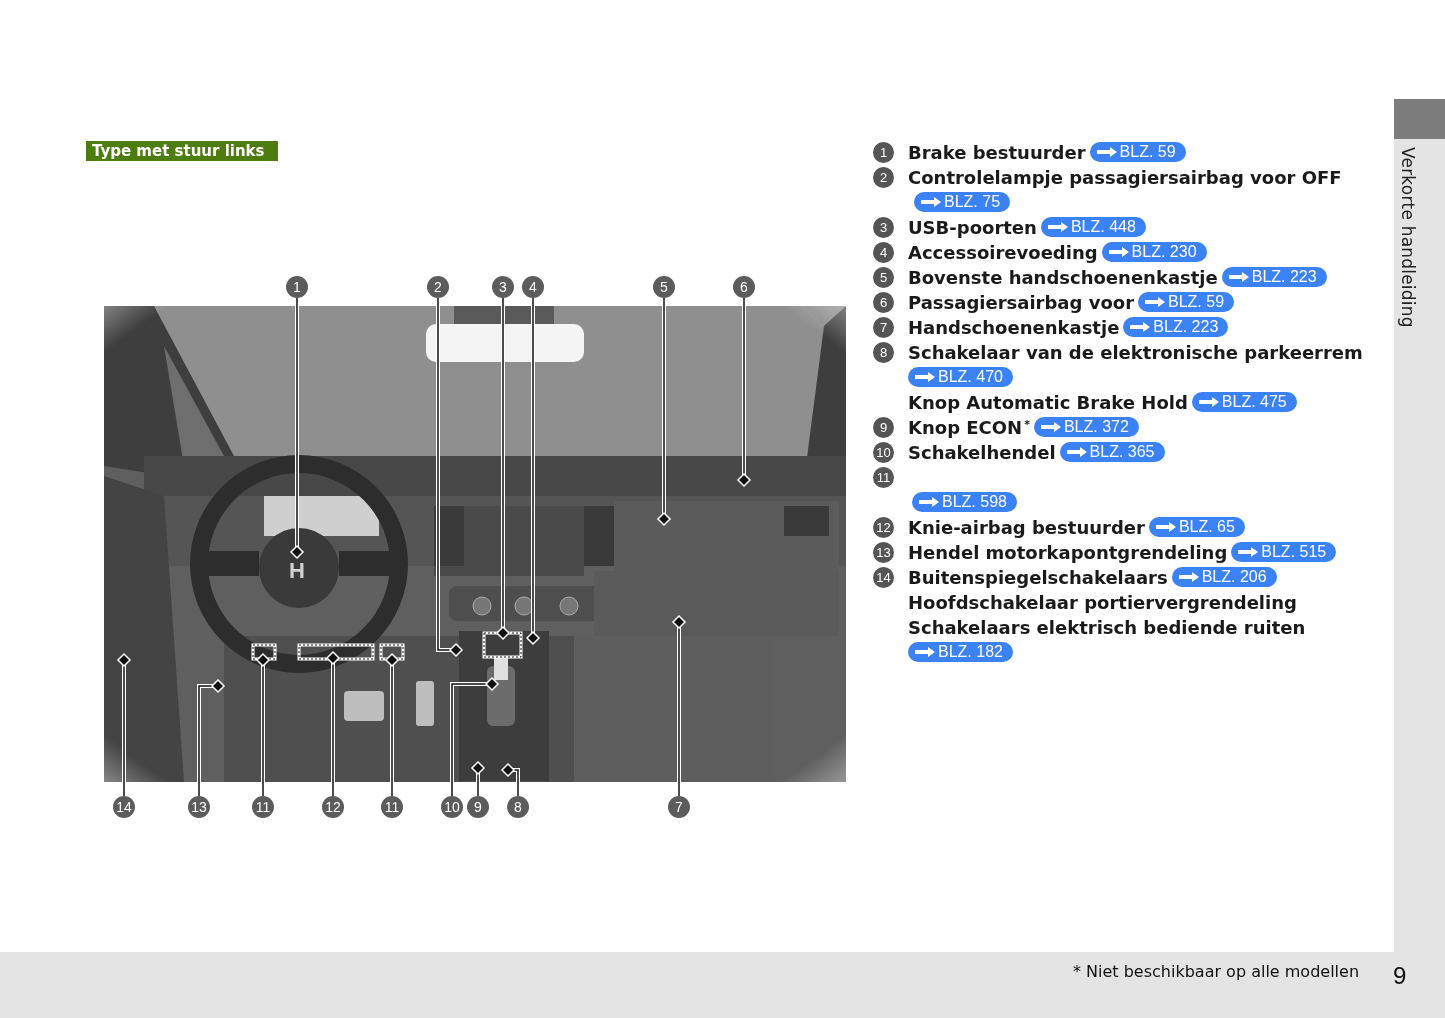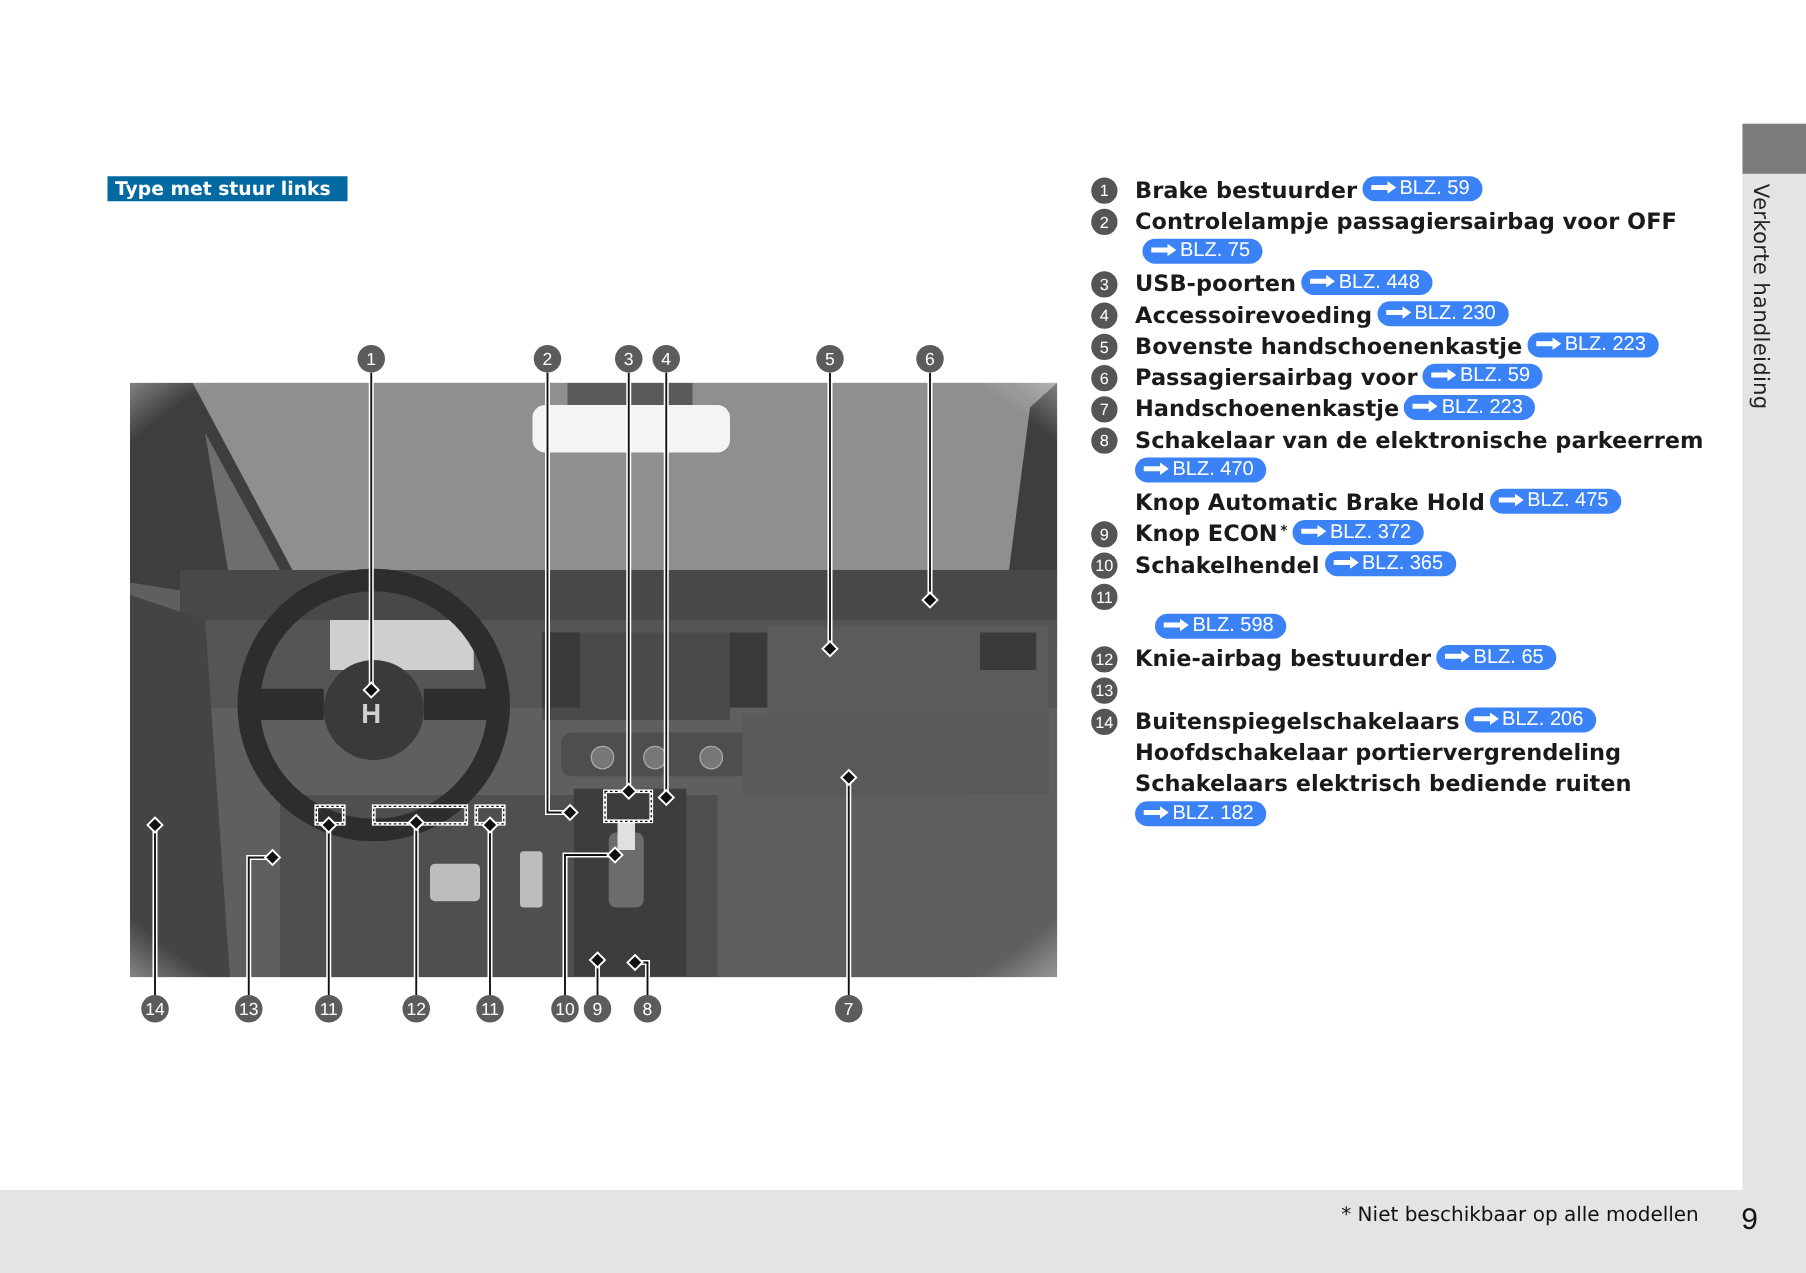--- a/index.html
+++ b/index.html
@@ -3,21 +3,21 @@
 <meta charset="utf-8">
 <style>
   html,body{margin:0;padding:0;}
   body{width:1445px;height:1018px;position:relative;background:#ffffff;overflow:hidden;
        font-family:"DejaVu Sans","Liberation Sans",sans-serif;color:#1a1a1a;}
   .footer-band{position:absolute;left:0;top:952px;width:1445px;height:66px;background:#e4e4e4;}
   .side-tab{position:absolute;left:1394px;top:99px;width:51px;height:853px;background:#e4e4e4;}
   .side-tab-dark{position:absolute;left:1394px;top:99px;width:51px;height:40px;background:#7c7c7c;}
   .side-label{position:absolute;left:1398px;top:147px;width:20px;writing-mode:vertical-rl;
        font-size:17px;color:#222;letter-spacing:0.2px;white-space:nowrap;}
-  .type-tag{position:absolute;left:86px;top:141px;height:20px;padding:0 13px 0 6px;background:#0369a1;color:#fff;
+  .type-tag{position:absolute;left:86px;top:141px;height:20px;padding:0 13px 0 6px;background:#4d7c0f;color:#fff;
        font-size:15px;line-height:20px;font-weight:bold;}
   .photo{position:absolute;left:104px;top:306px;width:742px;height:476px;overflow:hidden;
        background:#5f5f5f;
        -webkit-mask-image:radial-gradient(ellipse 80% 85% at 50% 50%, #000 78%, transparent 100%);
        mask-image:radial-gradient(ellipse 80% 85% at 50% 50%, #000 78%, transparent 100%);}
   .photo svg{display:block;}
   .callout-layer{position:absolute;left:0;top:0;width:1445px;height:1018px;pointer-events:none;}
   .num{position:absolute;width:22px;height:22px;border-radius:50%;background:#5c5c5c;color:#fff;
        font-size:14px;line-height:22px;text-align:center;font-family:"Liberation Sans",sans-serif;}
   .legend{position:absolute;left:873px;top:140px;width:500px;}
@@ -261,34 +261,37 @@
     <span class="n">10</span>
     <span class="t"><span>Schakelhendel</span><span class="pill"><svg class="arr" viewBox="0 0 22 12">
             <path d="M1,6 L8,1 L8,4 L21,4 L21,8 L8,8 L8,11 Z" fill="#fff" transform="scale(-1,1) translate(-22,0)"></path>
           </svg><span>BLZ. 365</span></span></span>
   </div>
 
   <div class="row">
     <span class="n">11</span>
   </div>
   <div class="row sub">
-    <span class="pill" style="margin-left:16px"><svg class="arr" viewBox="0 0 22 12">
+    <span class="pill" style="margin-left:4px"><svg class="arr" viewBox="0 0 22 12">
           <path d="M1,6 L8,1 L8,4 L21,4 L21,8 L8,8 L8,11 Z" fill="#fff" transform="scale(-1,1) translate(-22,0)"></path>
         </svg><span>BLZ. 598</span></span>
   </div>
 
   <div class="row">
     <span class="n">12</span>
     <span class="t"><span>Knie-airbag bestuurder</span><span class="pill"><svg class="arr" viewBox="0 0 22 12">
             <path d="M1,6 L8,1 L8,4 L21,4 L21,8 L8,8 L8,11 Z" fill="#fff" transform="scale(-1,1) translate(-22,0)"></path>
           </svg><span>BLZ. 65</span></span></span>
   </div>
 
   <div class="row">
     <span class="n">13</span>
+    <span class="t"><span>Hendel motorkapontgrendeling</span><span class="pill"><svg class="arr" viewBox="0 0 22 12">
+            <path d="M1,6 L8,1 L8,4 L21,4 L21,8 L8,8 L8,11 Z" fill="#fff" transform="scale(-1,1) translate(-22,0)"></path>
+          </svg><span>BLZ. 515</span></span></span>
   </div>
 
   <div class="row">
     <span class="n">14</span>
     <span class="t"><span>Buitenspiegelschakelaars</span><span class="pill"><svg class="arr" viewBox="0 0 22 12">
             <path d="M1,6 L8,1 L8,4 L21,4 L21,8 L8,8 L8,11 Z" fill="#fff" transform="scale(-1,1) translate(-22,0)"></path>
           </svg><span>BLZ. 206</span></span></span>
   </div>
   <div class="row sub">
     <span>Hoofdschakelaar portiervergrendeling</span>

